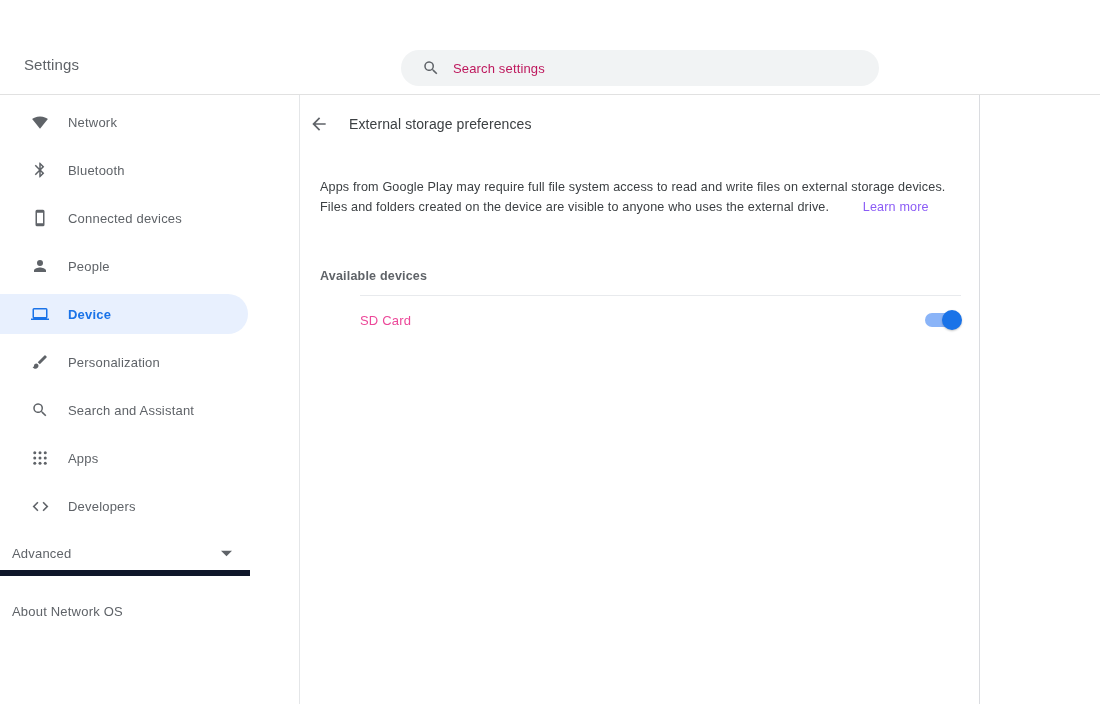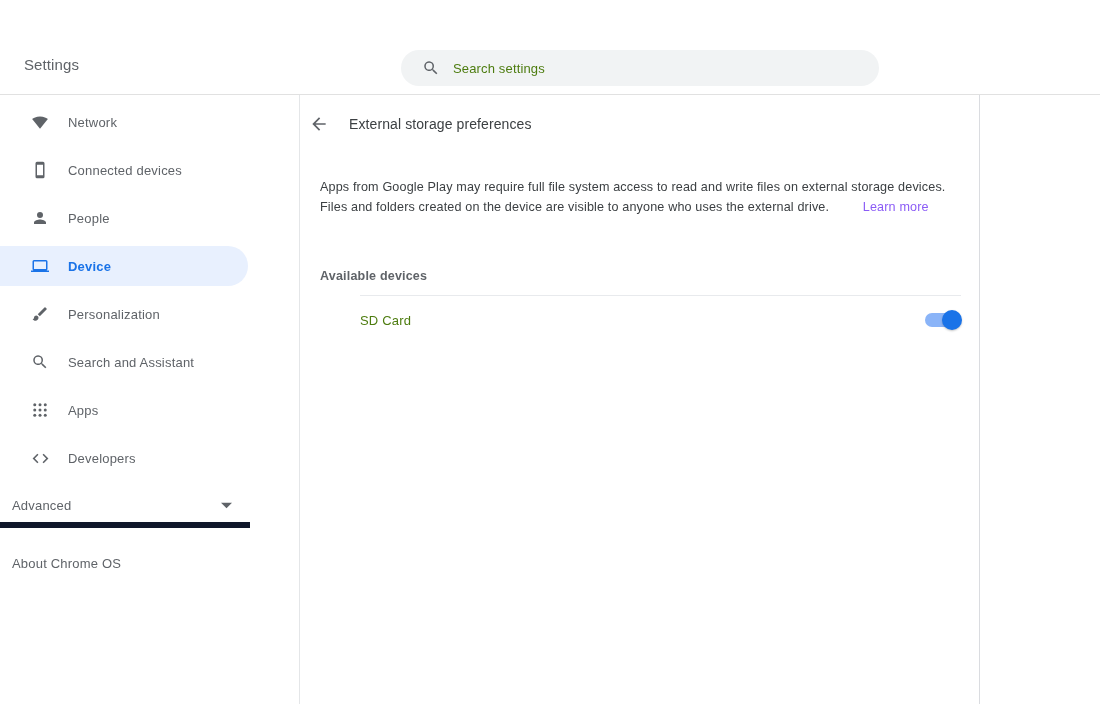--- a/index.html
+++ b/index.html
@@ -87,21 +87,21 @@
     height: 20px;
     margin-left: 20px;
     flex: 0 0 auto;
     display: flex;
     align-items: center;
     justify-content: center;
   }
   .search-placeholder {
     margin-left: 12px;
     font-size: 13px;
-    color: #4d7c0f;
+    color: #be185d;
     letter-spacing: .15px;
     user-select: none;
   }
   .header-shadow {
     position: absolute;
     left: 0;
     top: 94px;
     width: 1100px;
     height: 3px;
     background: linear-gradient(to bottom, rgba(0,0,0,.14), rgba(0,0,0,0));
@@ -260,21 +260,21 @@
     border-top: 1px solid #e8eaed;
   }
   .device-row {
     height: 48px;
     display: flex;
     align-items: center;
     justify-content: space-between;
   }
   .device-name {
     font-size: 13px;
-    color: #4d7c0f;
+    color: #ec4899;
     letter-spacing: .2px;
   }
   
   .toggle {
     position: relative;
     width: 34px;
     height: 14px;
     border-radius: 7px;
     background: #8ab4f8;
     cursor: pointer;
@@ -345,20 +345,28 @@
 
       <div class="nav-item">
         <span class="nav-icon">
           <svg width="18" height="18" viewBox="0 0 24 24">
               <path d="M12 21l10.5-13C21 6.8 17 4.5 12 4.5S3 6.8 1.5 8L12 21z" fill="#5f6368"></path>
             </svg>
         </span>
         <span class="nav-label">Network</span>
       </div>
 
+      <div class="nav-item">
+        <span class="nav-icon">
+          <svg width="18" height="18" viewBox="0 0 24 24">
+              <path d="M17.71 7.71 12 2h-1v7.59L6.41 5 5 6.41 10.59 12 5 17.59 6.41 19 11 14.41V22h1l5.71-5.71-4.3-4.29 4.3-4.29zM13 5.83l1.88 1.88L13 9.59V5.83zm1.88 10.46L13 18.17v-3.76l1.88 1.88z" fill="#5f6368"></path>
+            </svg>
+        </span>
+        <span class="nav-label">Bluetooth</span>
+      </div>
 
       <div class="nav-item">
         <span class="nav-icon">
           <svg width="18" height="18" viewBox="0 0 24 24">
               <path d="M16 1H8a2 2 0 0 0-2 2v18a2 2 0 0 0 2 2h8a2 2 0 0 0 2-2V3a2 2 0 0 0-2-2zm0 18H8V5h8v14z" fill="#5f6368"></path>
             </svg>
         </span>
         <span class="nav-label">Connected devices</span>
       </div>
 
@@ -427,21 +435,21 @@
       <div class="nav-advanced">
         <span class="adv-label">Advanced</span>
         <span class="adv-chevron">
           <svg width="11" height="11" viewBox="0 0 10 10">
               <path d="M0 2.5 L5 7.5 L10 2.5 Z" fill="#5f6368"></path>
             </svg>
         </span>
       </div>
 
       <div class="nav-about">
-        <span class="about-label">About Chrome OS</span>
+        <span class="about-label">About Network OS</span>
       </div>
     </nav>
 
     <main class="content">
 
       <div class="content-header">
         <span class="back-arrow">
           <svg width="20" height="20" viewBox="0 0 24 24">
               <path d="M20 11H7.83l5.59-5.59L12 4l-8 8 8 8 1.41-1.41L7.83 13H20v-2z" fill="#5f6368"></path>
             </svg>

